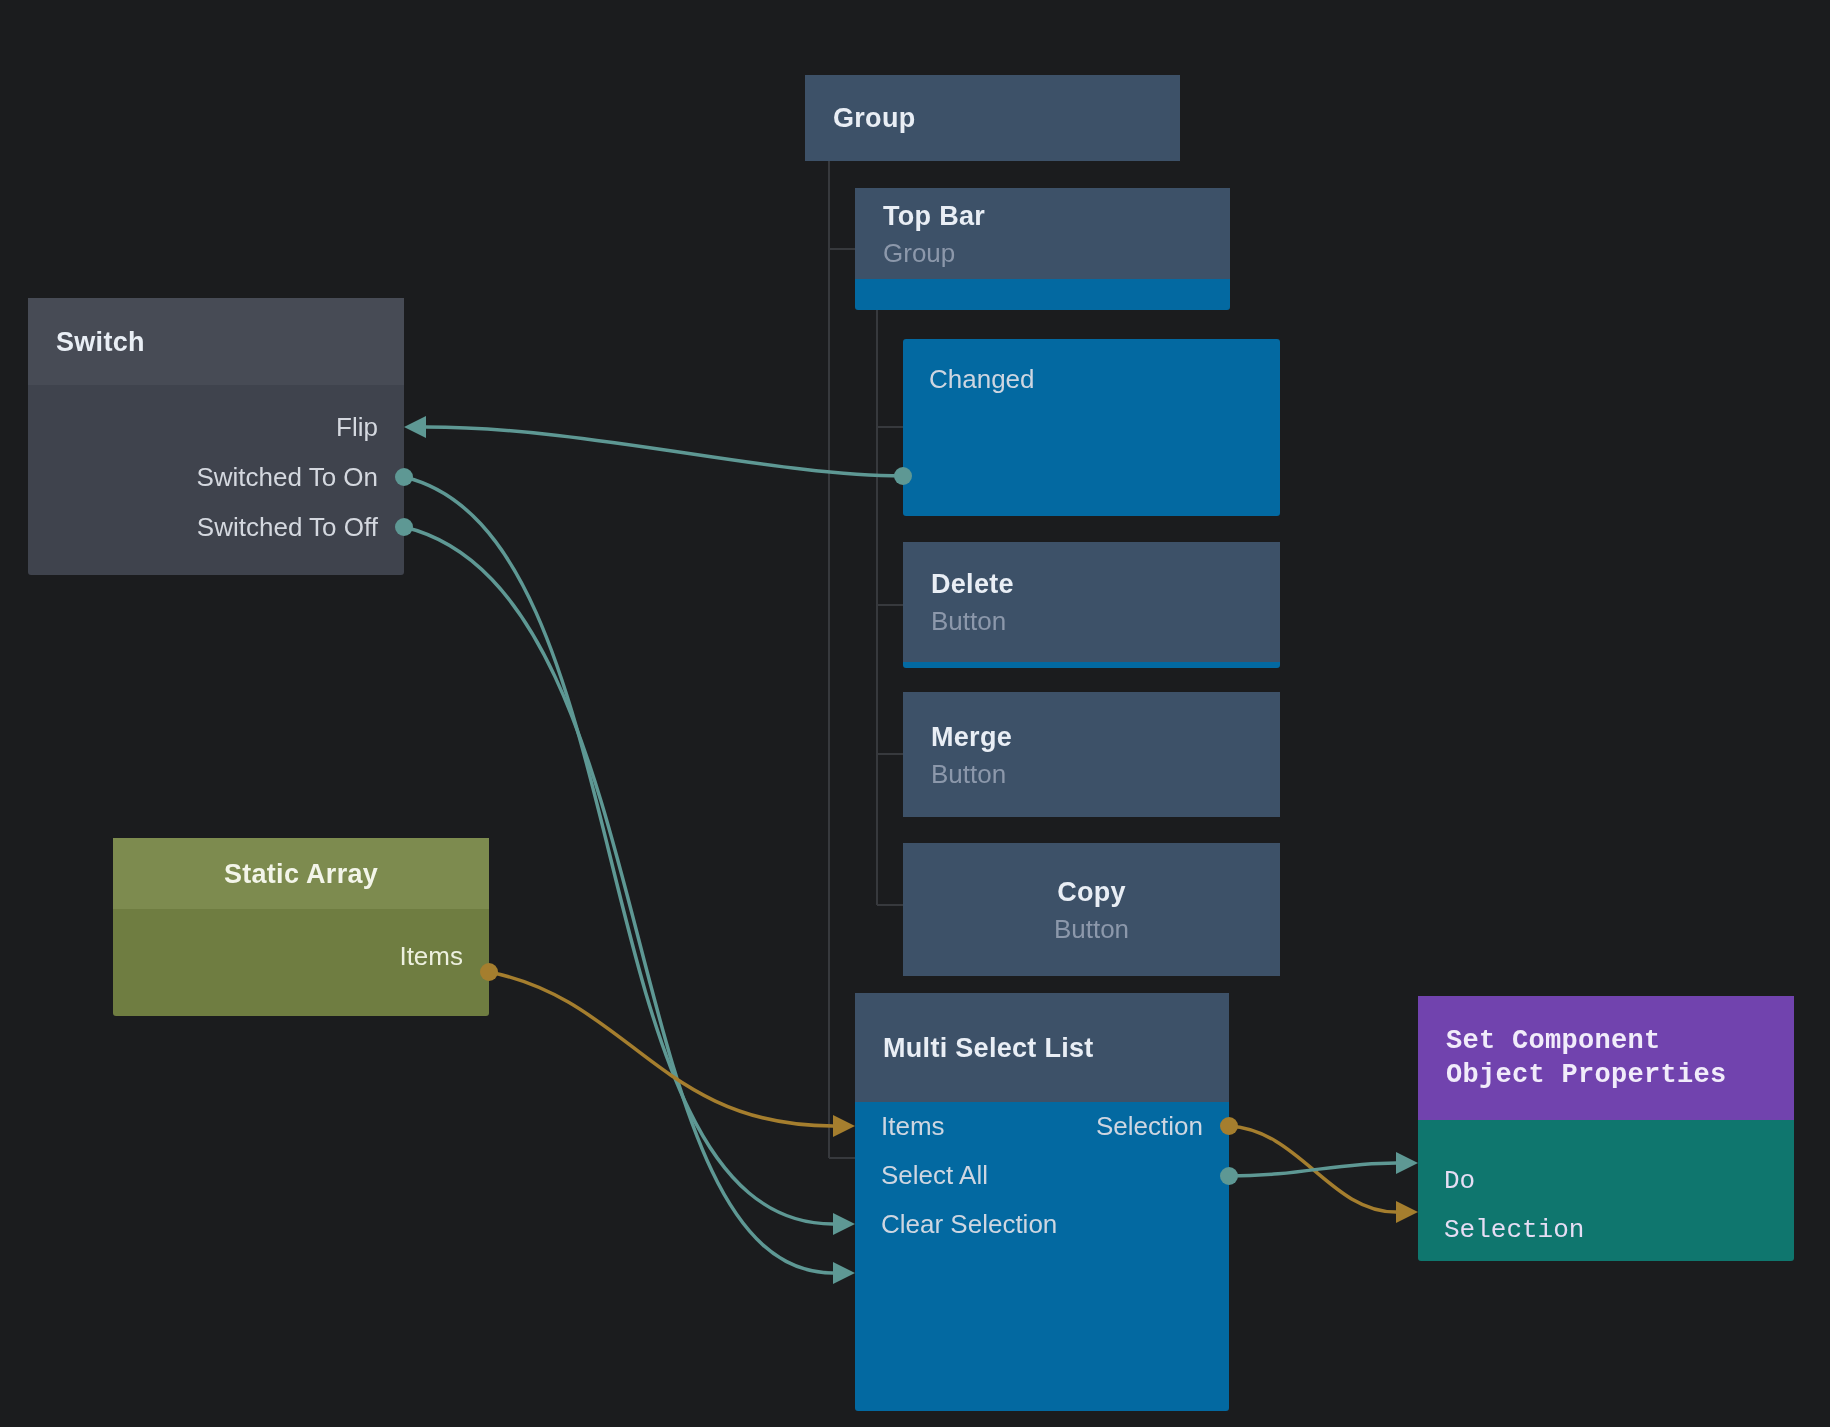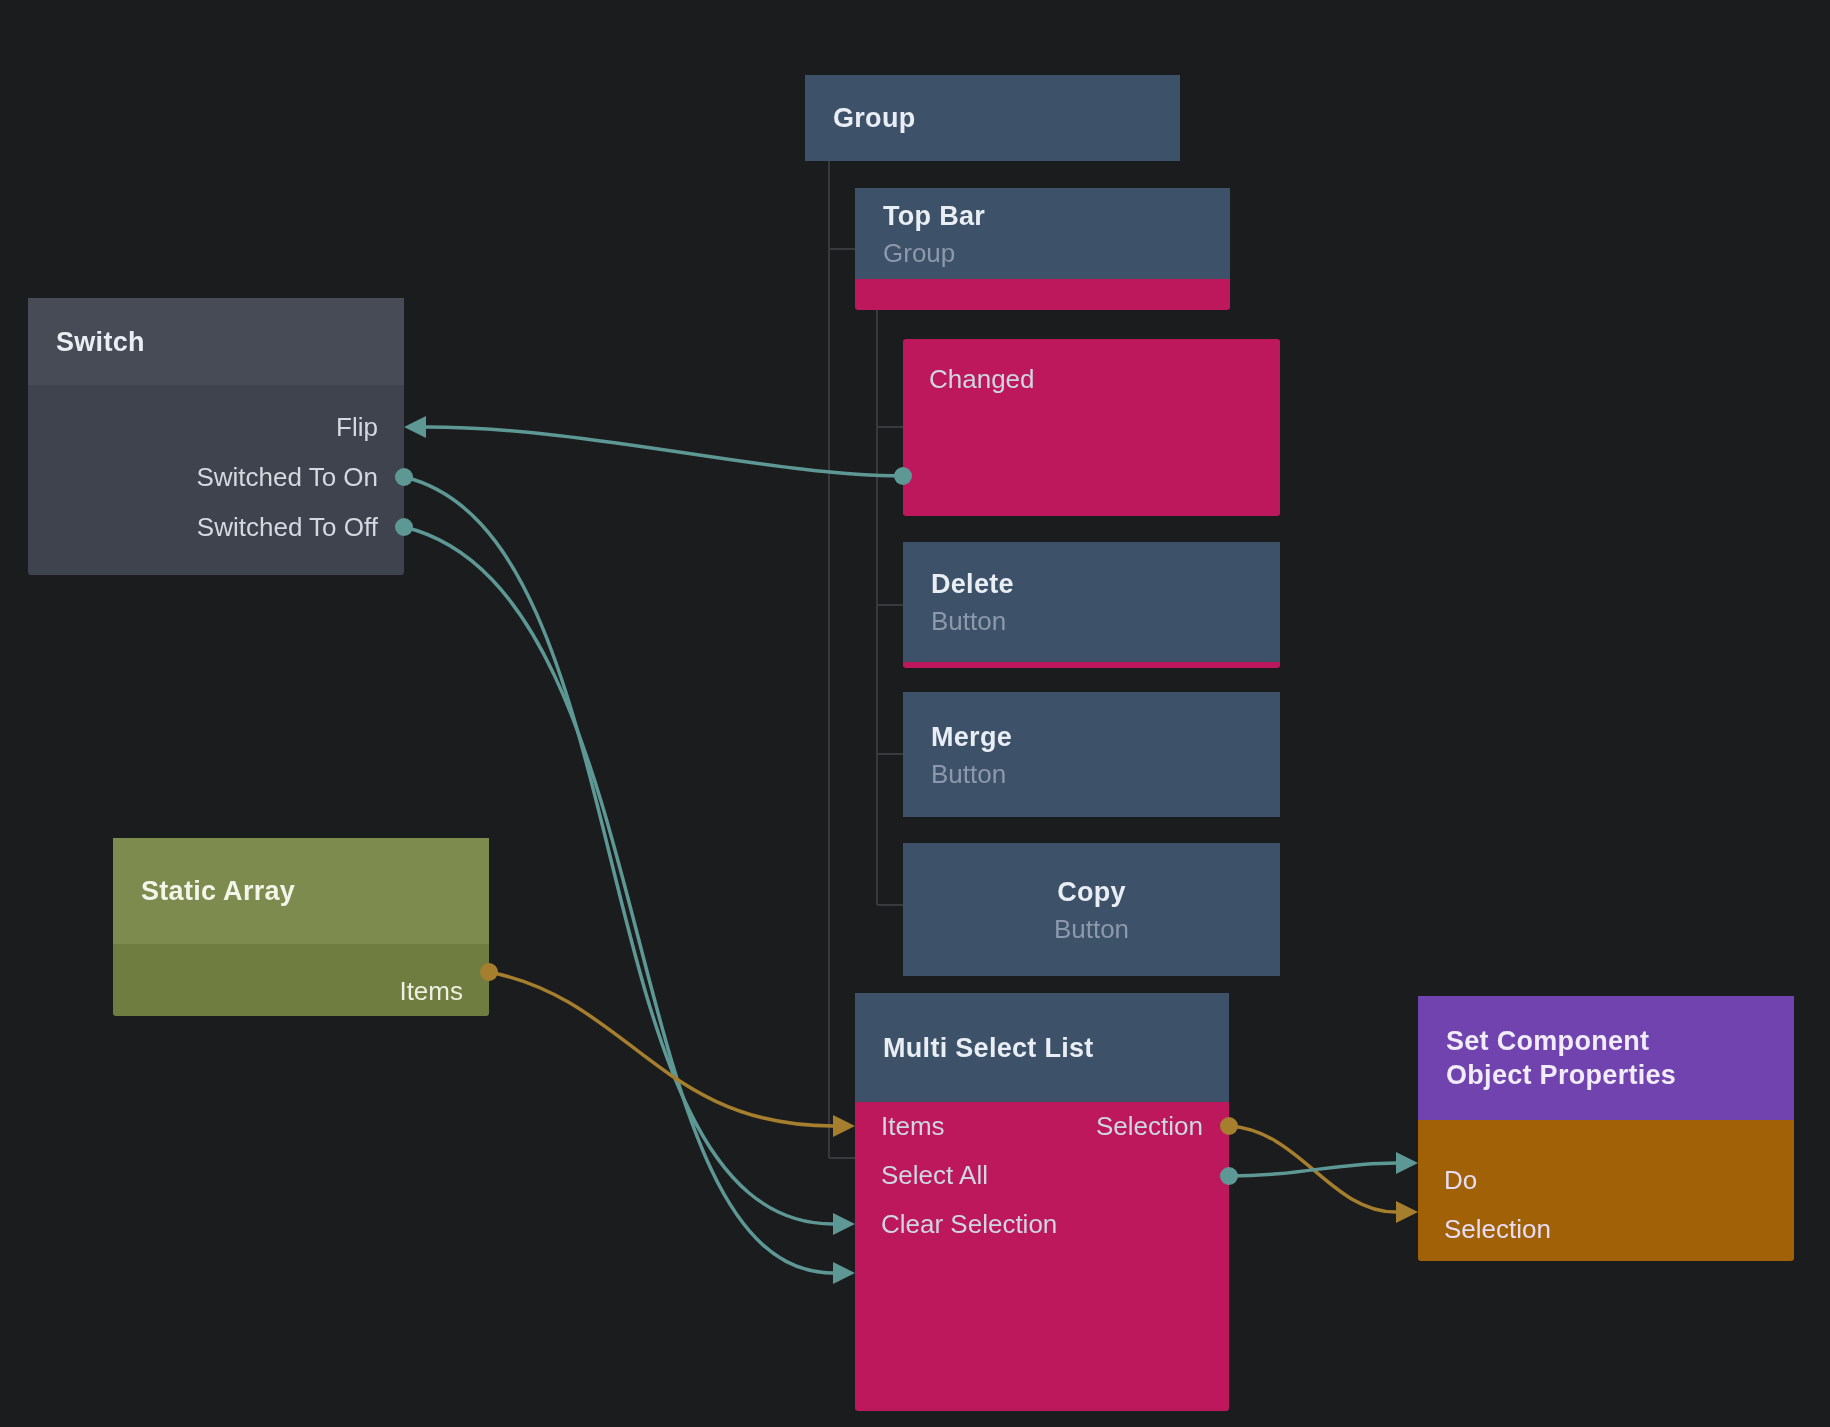--- a/index.html
+++ b/index.html
@@ -12,33 +12,33 @@
   .canvas { position: relative; width: 1830px; height: 1427px; background: #1B1C1E; }
 
   .node { position: absolute; border-radius: 3px; }
   .nh { display: flex; flex-direction: column; justify-content: center; padding: 0 28px; }
   .title { font-size: 27px; font-weight: 600; color: #E9EEF5; line-height: 34px; letter-spacing: 0.3px; }
   .subtitle { font-size: 26px; font-weight: 400; color: #8C98AB; line-height: 32px; margin-top: 4px; }
   .port-row { display: flex; align-items: center; padding: 0 26px; font-size: 26px; color: #CED6E1; }
   .port-row.right { justify-content: flex-end; }
   .port-row.split { justify-content: space-between; }
 
-  .blue { background: #be185d; }
+  .blue { background: #0369a1; }
   .blue .nh { background: #3D5168; }
 
   .gray { background: #3F434D; }
   .gray .nh { background: #474B55; }
   .gray .port-row { color: #D4D8DF; }
 
   .olive { background: #6F7D41; }
   .olive .nh { background: #7D8B4F; }
   .olive .title { color: #F3F5E9; }
   .olive .port-row { color: #EDF0DF; }
 
-  .purple { background: #a16207; }
+  .purple { background: #0f766e; font-family: Liberation Mono, monospace; }
   .purple .nh { background: #7143AE; }
   .purple .title { color: #F1ECFA; }
   .purple .port-row { color: #E6DDF4; }
 
   svg.wire-layer { position: absolute; left: 0; top: 0; pointer-events: none; }
   .wire { fill: none; stroke-width: 3.5px; stroke-linecap: round; }
   .wire.teal { stroke: #5E9894; }
   .wire.gold { stroke: #A57E2E; }
   .tree { stroke: #37393D; stroke-width: 2px; fill: none; }
 </style>
@@ -100,21 +100,21 @@
       <div class="port-row right" style="height:50px;">
         <span>Switched To On</span>
       </div>
       <div class="port-row right" style="height:50px;">
         <span>Switched To Off</span>
       </div>
     </div>
   </div>
 
   <div class="node olive" style="left:113px; top:838px; width:376px; height:178px;">
-    <div class="nh" style="height:106px;">
+    <div class="nh" style="height:71px;text-align:center;">
       <div class="title">Static Array</div>
     </div>
     <div class="nb" style="padding-top:22px;">
       <div class="port-row right" style="height:50px;">
         <span>Items</span>
       </div>
     </div>
   </div>
 
   <div class="node blue" style="left:855px; top:993px; width:374px; height:418px;">

